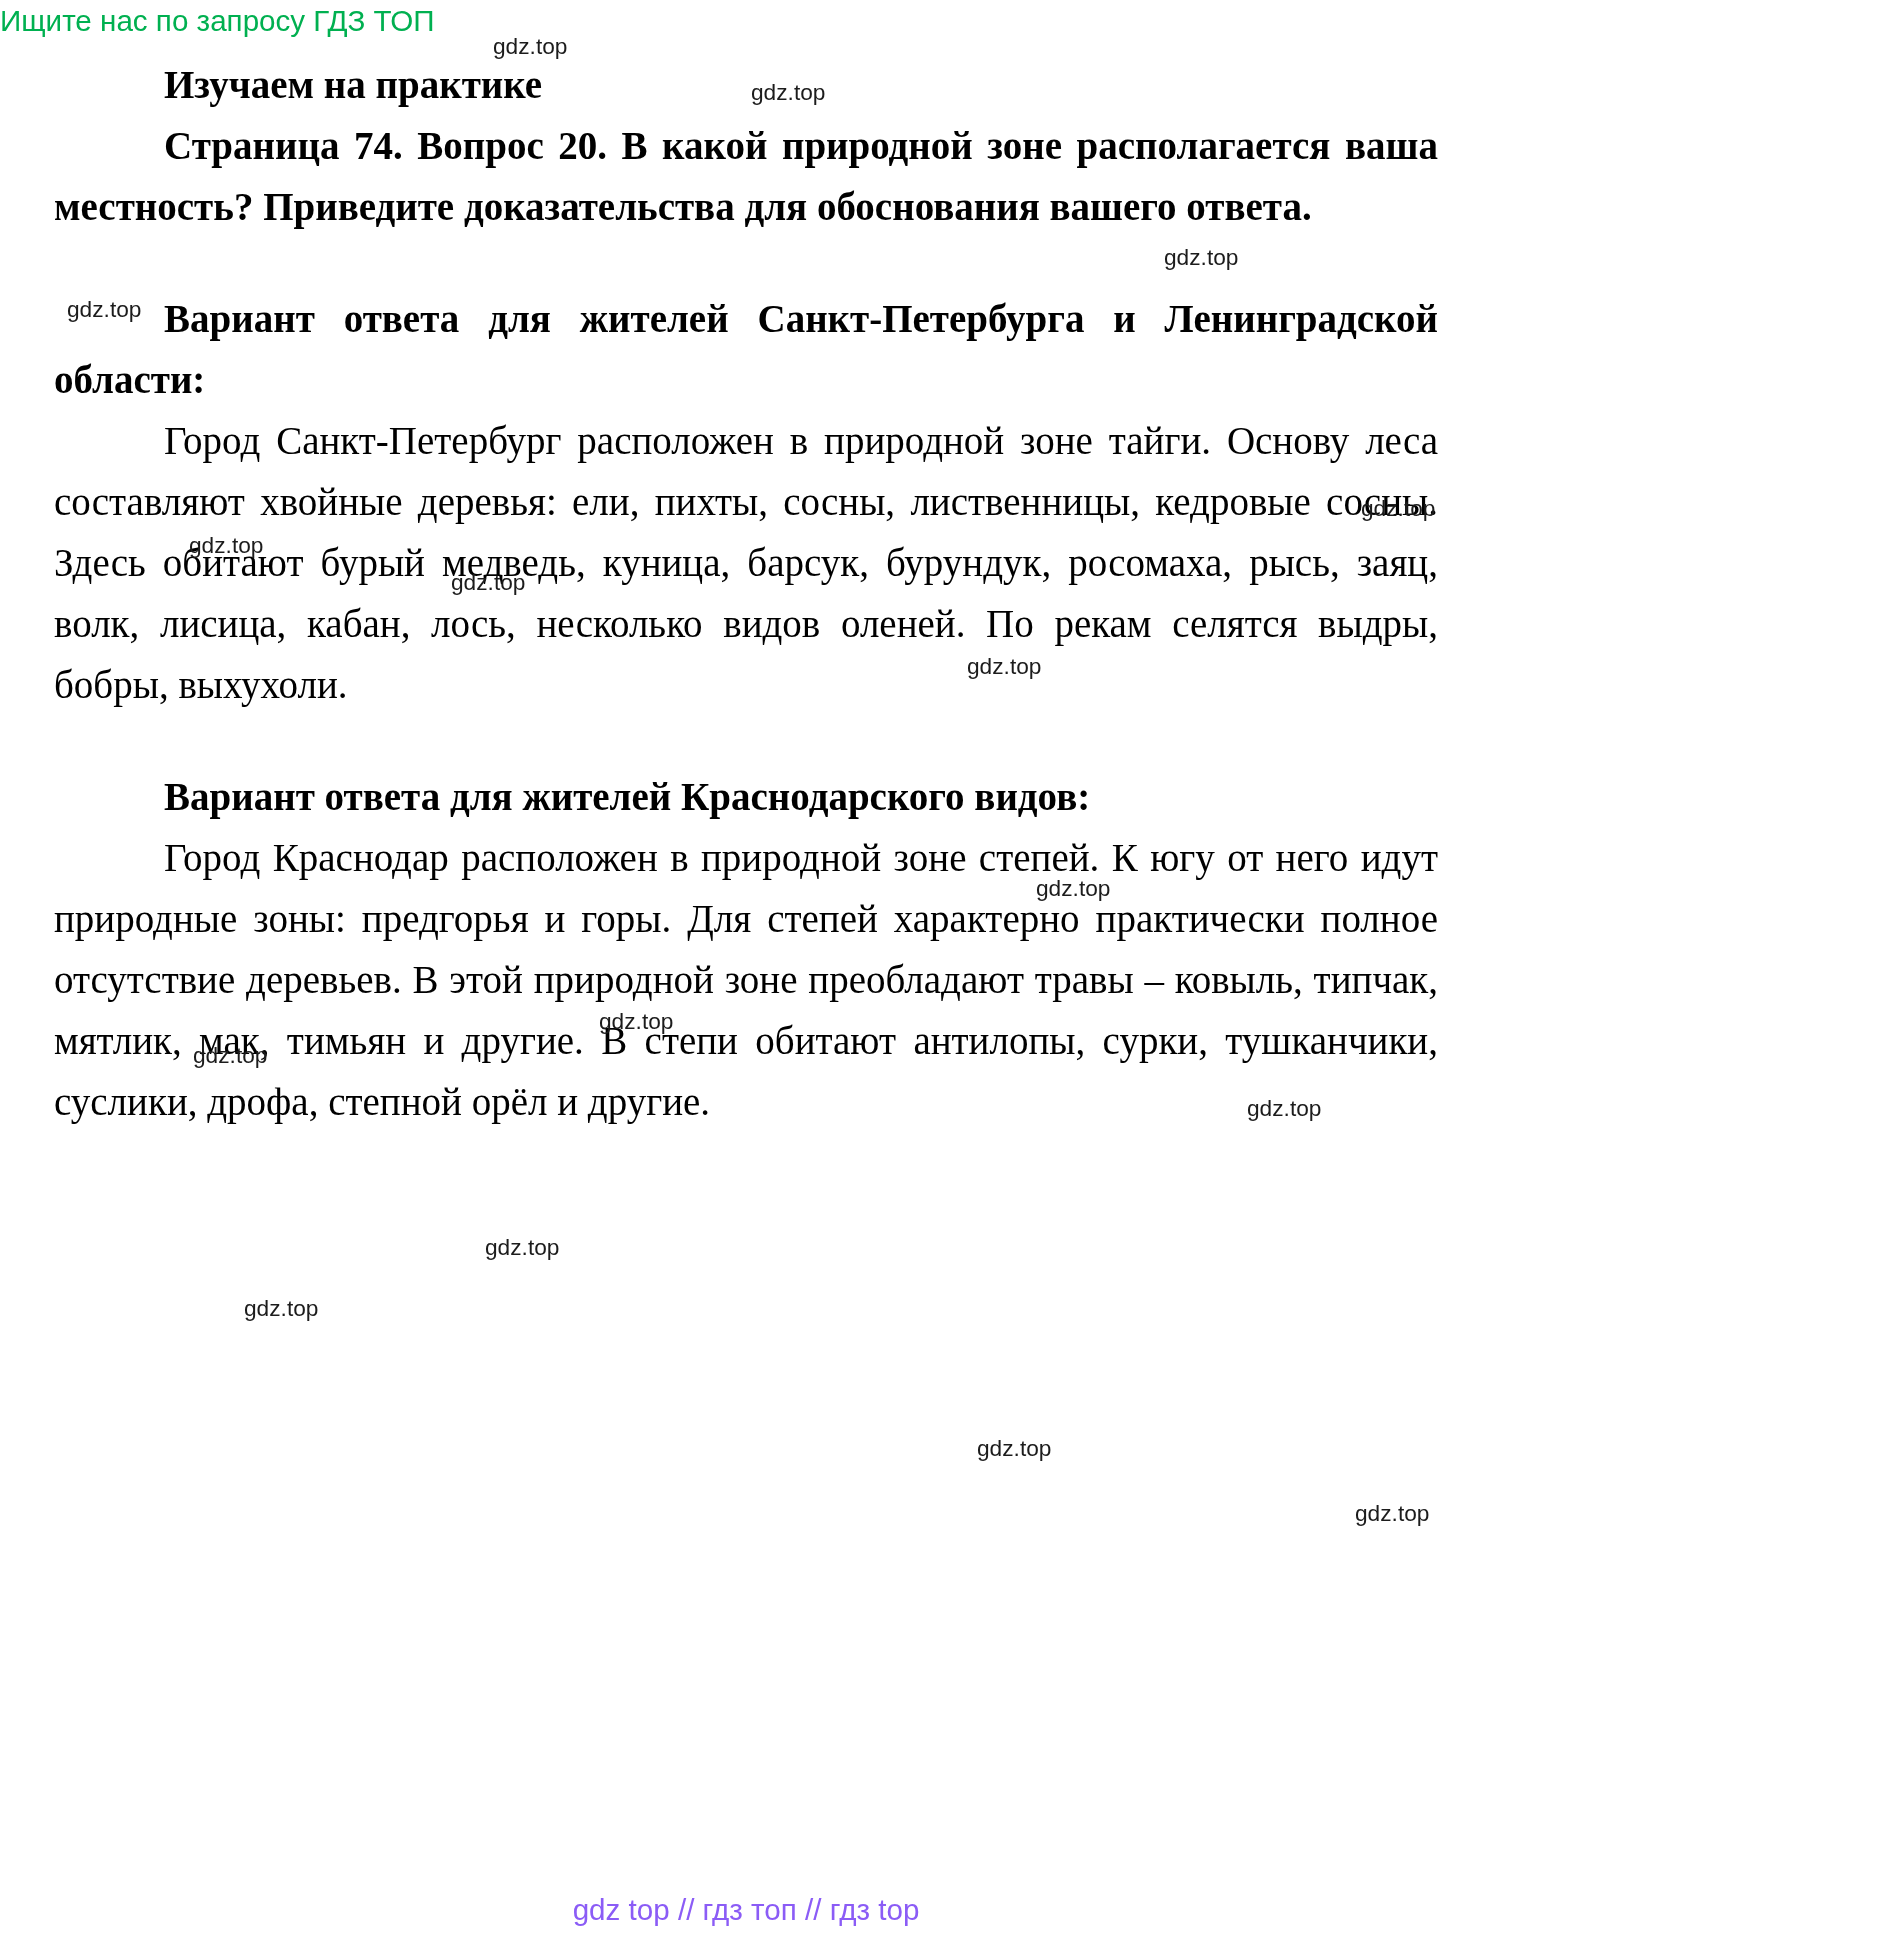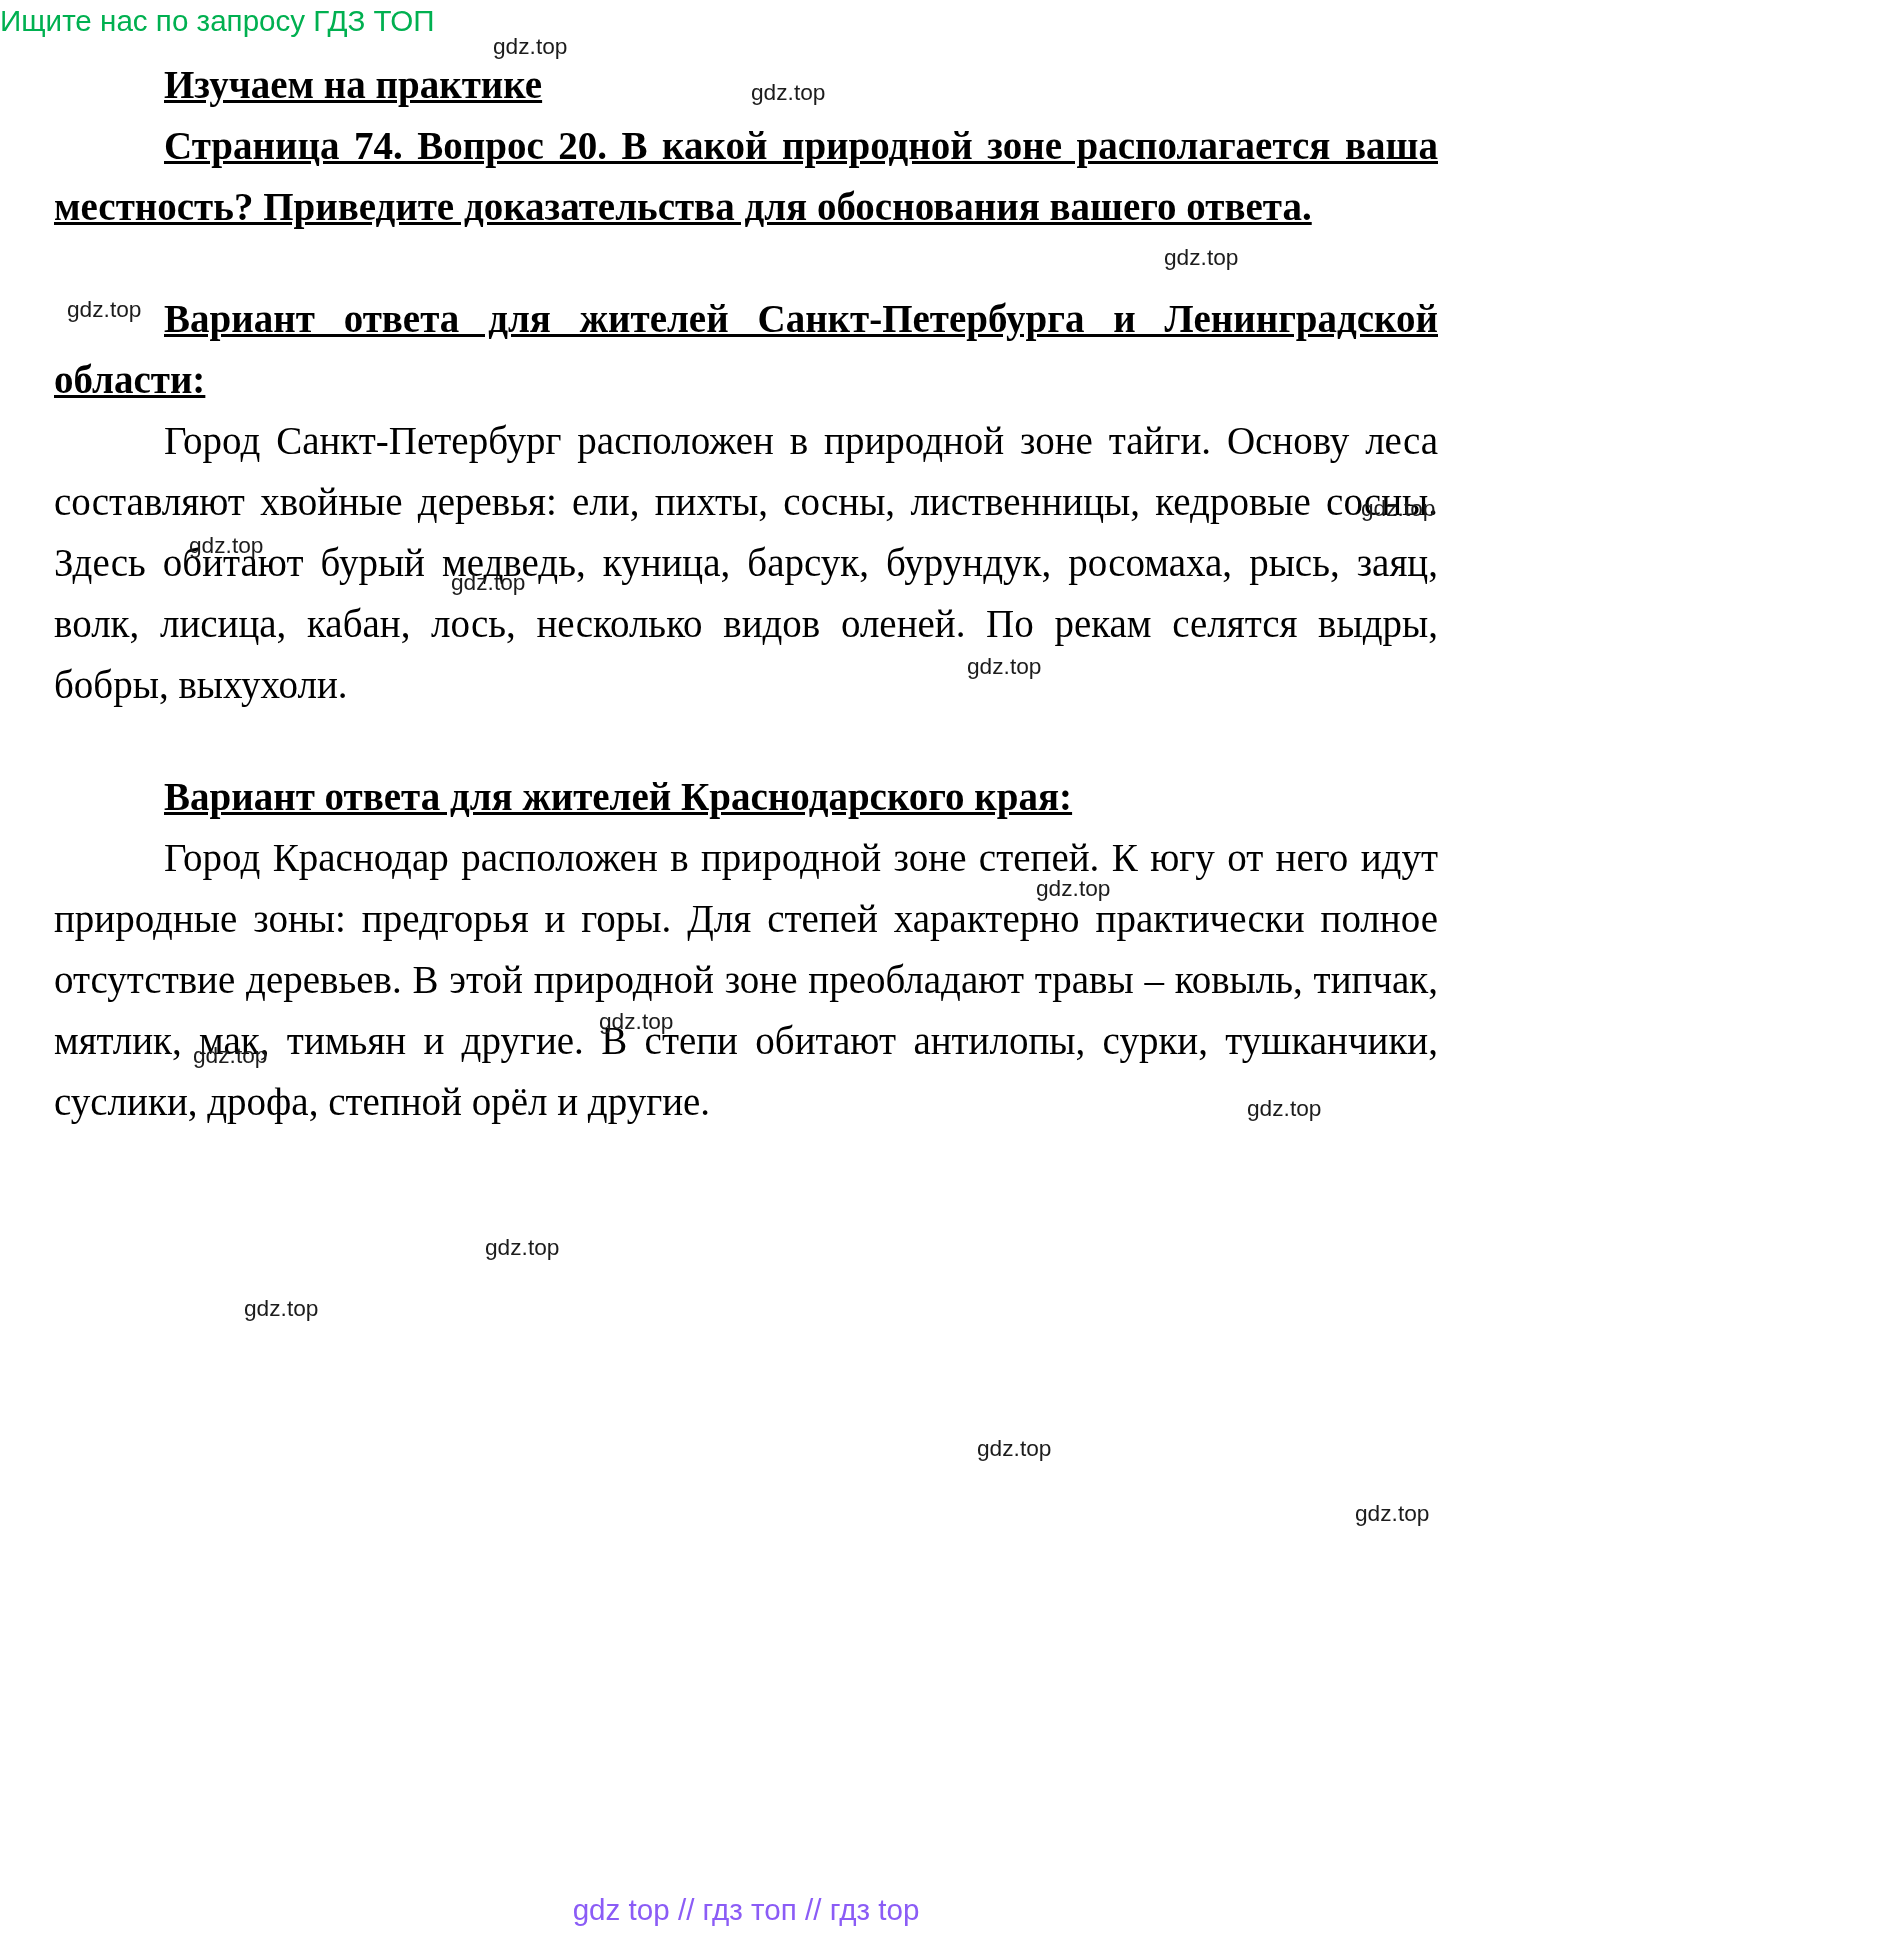--- a/index.html
+++ b/index.html
@@ -27,21 +27,21 @@
     left: 54px;
     width: 1384px;
   }
   .content p {
     font-size: 39px;
     line-height: 61px;
     text-align: justify;
     text-indent: 110px;
     color: #000;
   }
-  .content p.bold { font-weight: bold; text-decoration: underline; }
+  .content p.bold { font-weight: bold; }
   .gap { height: 51px; }
   .wm {
     position: absolute;
     font-family: "Liberation Sans", sans-serif;
     font-size: 22.7px;
     color: #1c1c1c;
     white-space: nowrap;
   }
   .footer {
     position: absolute;
@@ -59,21 +59,21 @@
 
 <div class="banner">Ищите нас по запросу ГДЗ ТОП</div>
 
 <div class="content">
   <p class="bold">Изучаем на практике</p>
   <p class="bold">Страница 74. Вопрос 20. В какой природной зоне располагается ваша местность? Приведите доказательства для обоснования вашего ответа.</p>
   <div class="gap"></div>
   <p class="bold">Вариант ответа для жителей Санкт-Петербурга и Ленинградской области:</p>
   <p>Город Санкт-Петербург расположен в природной зоне тайги. Основу леса составляют хвойные деревья: ели, пихты, сосны, лиственницы, кедровые сосны. Здесь обитают бурый медведь, куница, барсук, бурундук, росомаха, рысь, заяц, волк, лисица, кабан, лось, несколько видов оленей. По рекам селятся выдры, бобры, выхухоли.</p>
   <div class="gap"></div>
-  <p class="bold">Вариант ответа для жителей Краснодарского края:</p>
+  <p class="bold">Вариант ответа для жителей Краснодарского видов:</p>
   <p>Город Краснодар расположен в природной зоне степей. К югу от него идут природные зоны: предгорья и горы. Для степей характерно практически полное отсутствие деревьев. В этой природной зоне преобладают травы – ковыль, типчак, мятлик, мак, тимьян и другие. В степи обитают антилопы, сурки, тушканчики, суслики, дрофа, степной орёл и другие.</p>
 </div>
 
 <span class="wm" style="left:493px; top:33px">gdz.top</span>
 <span class="wm" style="left:751px; top:79px">gdz.top</span>
 <span class="wm" style="left:1164px; top:244px">gdz.top</span>
 <span class="wm" style="left:67px; top:296px">gdz.top</span>
 <span class="wm" style="left:1361px; top:495px">gdz.top</span>
 <span class="wm" style="left:189px; top:532px">gdz.top</span>
 <span class="wm" style="left:451px; top:569px">gdz.top</span>

